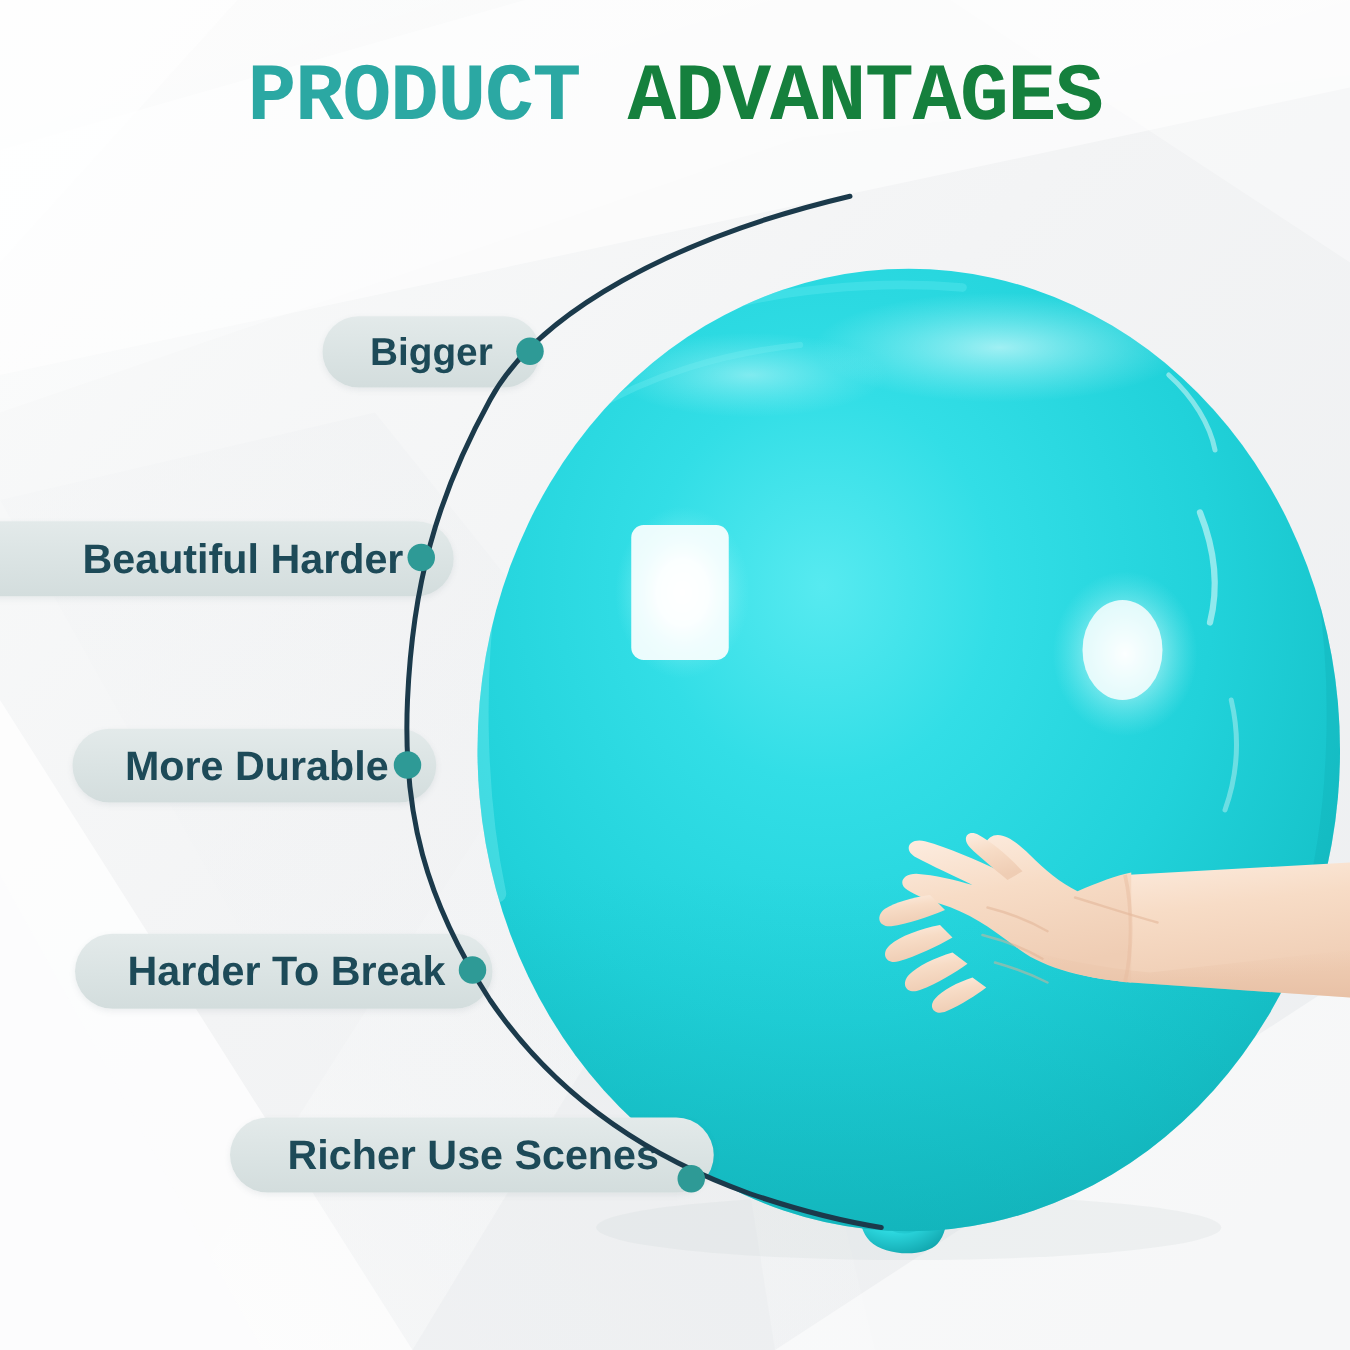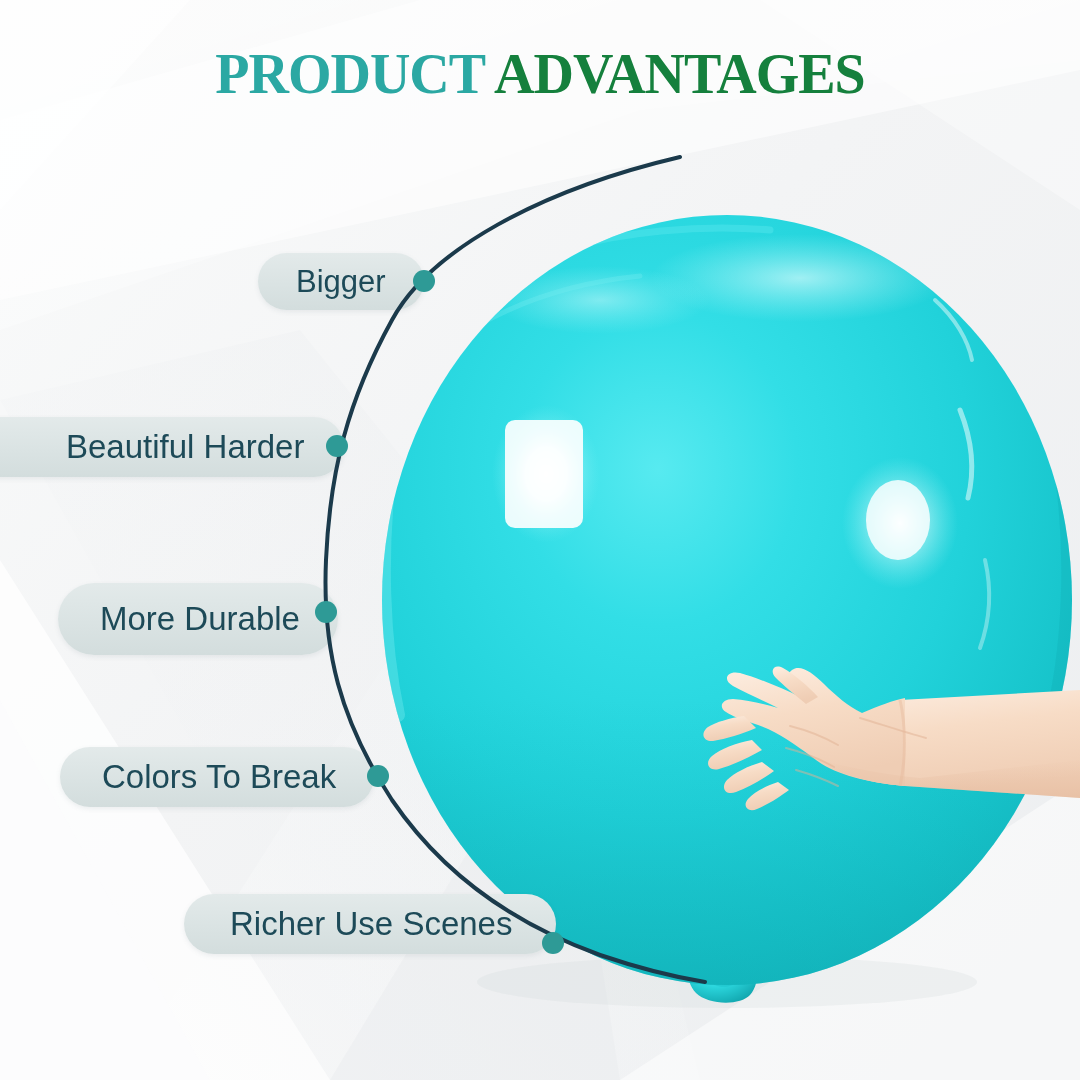--- a/index.html
+++ b/index.html
@@ -13,52 +13,52 @@
   
   #bg { position:absolute; inset:0; z-index:0; }
 
   
   #title-wrap {
     position:absolute; top:46px; left:0; width:1080px;
     text-align:center; z-index:40;
     white-space:nowrap;
   }
   #title-wrap span {
-    font-size:56px;
+    font-size:65px;
     font-weight:700;
     letter-spacing:-1px;
     line-height:1;
-    font-family:Liberation Serif, serif;
+    font-family:Liberation Mono, monospace;
   }
   .t-accent { color:#2BA8A3; }
   .t-dark   { color:#15803d; }
 
   
   #balloon-layer { position:absolute; inset:0; z-index:10; }
 
   
   #connector { position:absolute; inset:0; z-index:30; }
 
   
   .pill {
     position:absolute;
     z-index:25;
     background:linear-gradient(180deg,#e3eaea 0%,#dae3e3 55%,#d3dddd 100%);
     border-radius:40px;
     color:#1D4A58;
-    font-weight:400;
+    font-weight:700;
     display:flex;
     align-items:center;
     box-shadow:0 2px 5px rgba(90,110,115,.10);
   }
   .pill span { display:block; }
 
   #pill-0 { left:258px;  top:253px;  height:57px; padding:0 38px 0 38px; font-size:31px; }
   #pill-1 { left:-34px;  top:417px;  height:60px; padding:0 40px 0 100px; font-size:33px; }
-  #pill-2 { left:58px;   top:583px;  height:72px; padding:0 38px 0 42px; font-size:33px;align-items:center; }
+  #pill-2 { left:58px;   top:583px;  height:59px; padding:0 38px 0 42px; font-size:33px;align-items:center; }
   #pill-3 { left:60px;   top:747px;  height:60px; padding:0 38px 0 42px; font-size:33px; }
   #pill-4 { left:184px;  top:894px;  height:60px; padding:0 44px 0 46px; font-size:33px;text-align:right; }
 
   
   #hand-layer { position:absolute; inset:0; z-index:20; }
 </style>
 </head>
 <body>
 
 <svg id="bg" viewBox="0 0 1080 1080" width="1080" height="1080">
@@ -241,17 +241,17 @@
 <div class="pill" id="pill-0">
   <span>Bigger</span>
 </div>
 <div class="pill" id="pill-1">
   <span>Beautiful Harder</span>
 </div>
 <div class="pill" id="pill-2">
   <span>More Durable</span>
 </div>
 <div class="pill" id="pill-3">
-  <span>Colors To Break</span>
+  <span>Harder To Break</span>
 </div>
 <div class="pill" id="pill-4">
   <span>Richer Use Scenes</span>
 </div>
 
 </body></html>

